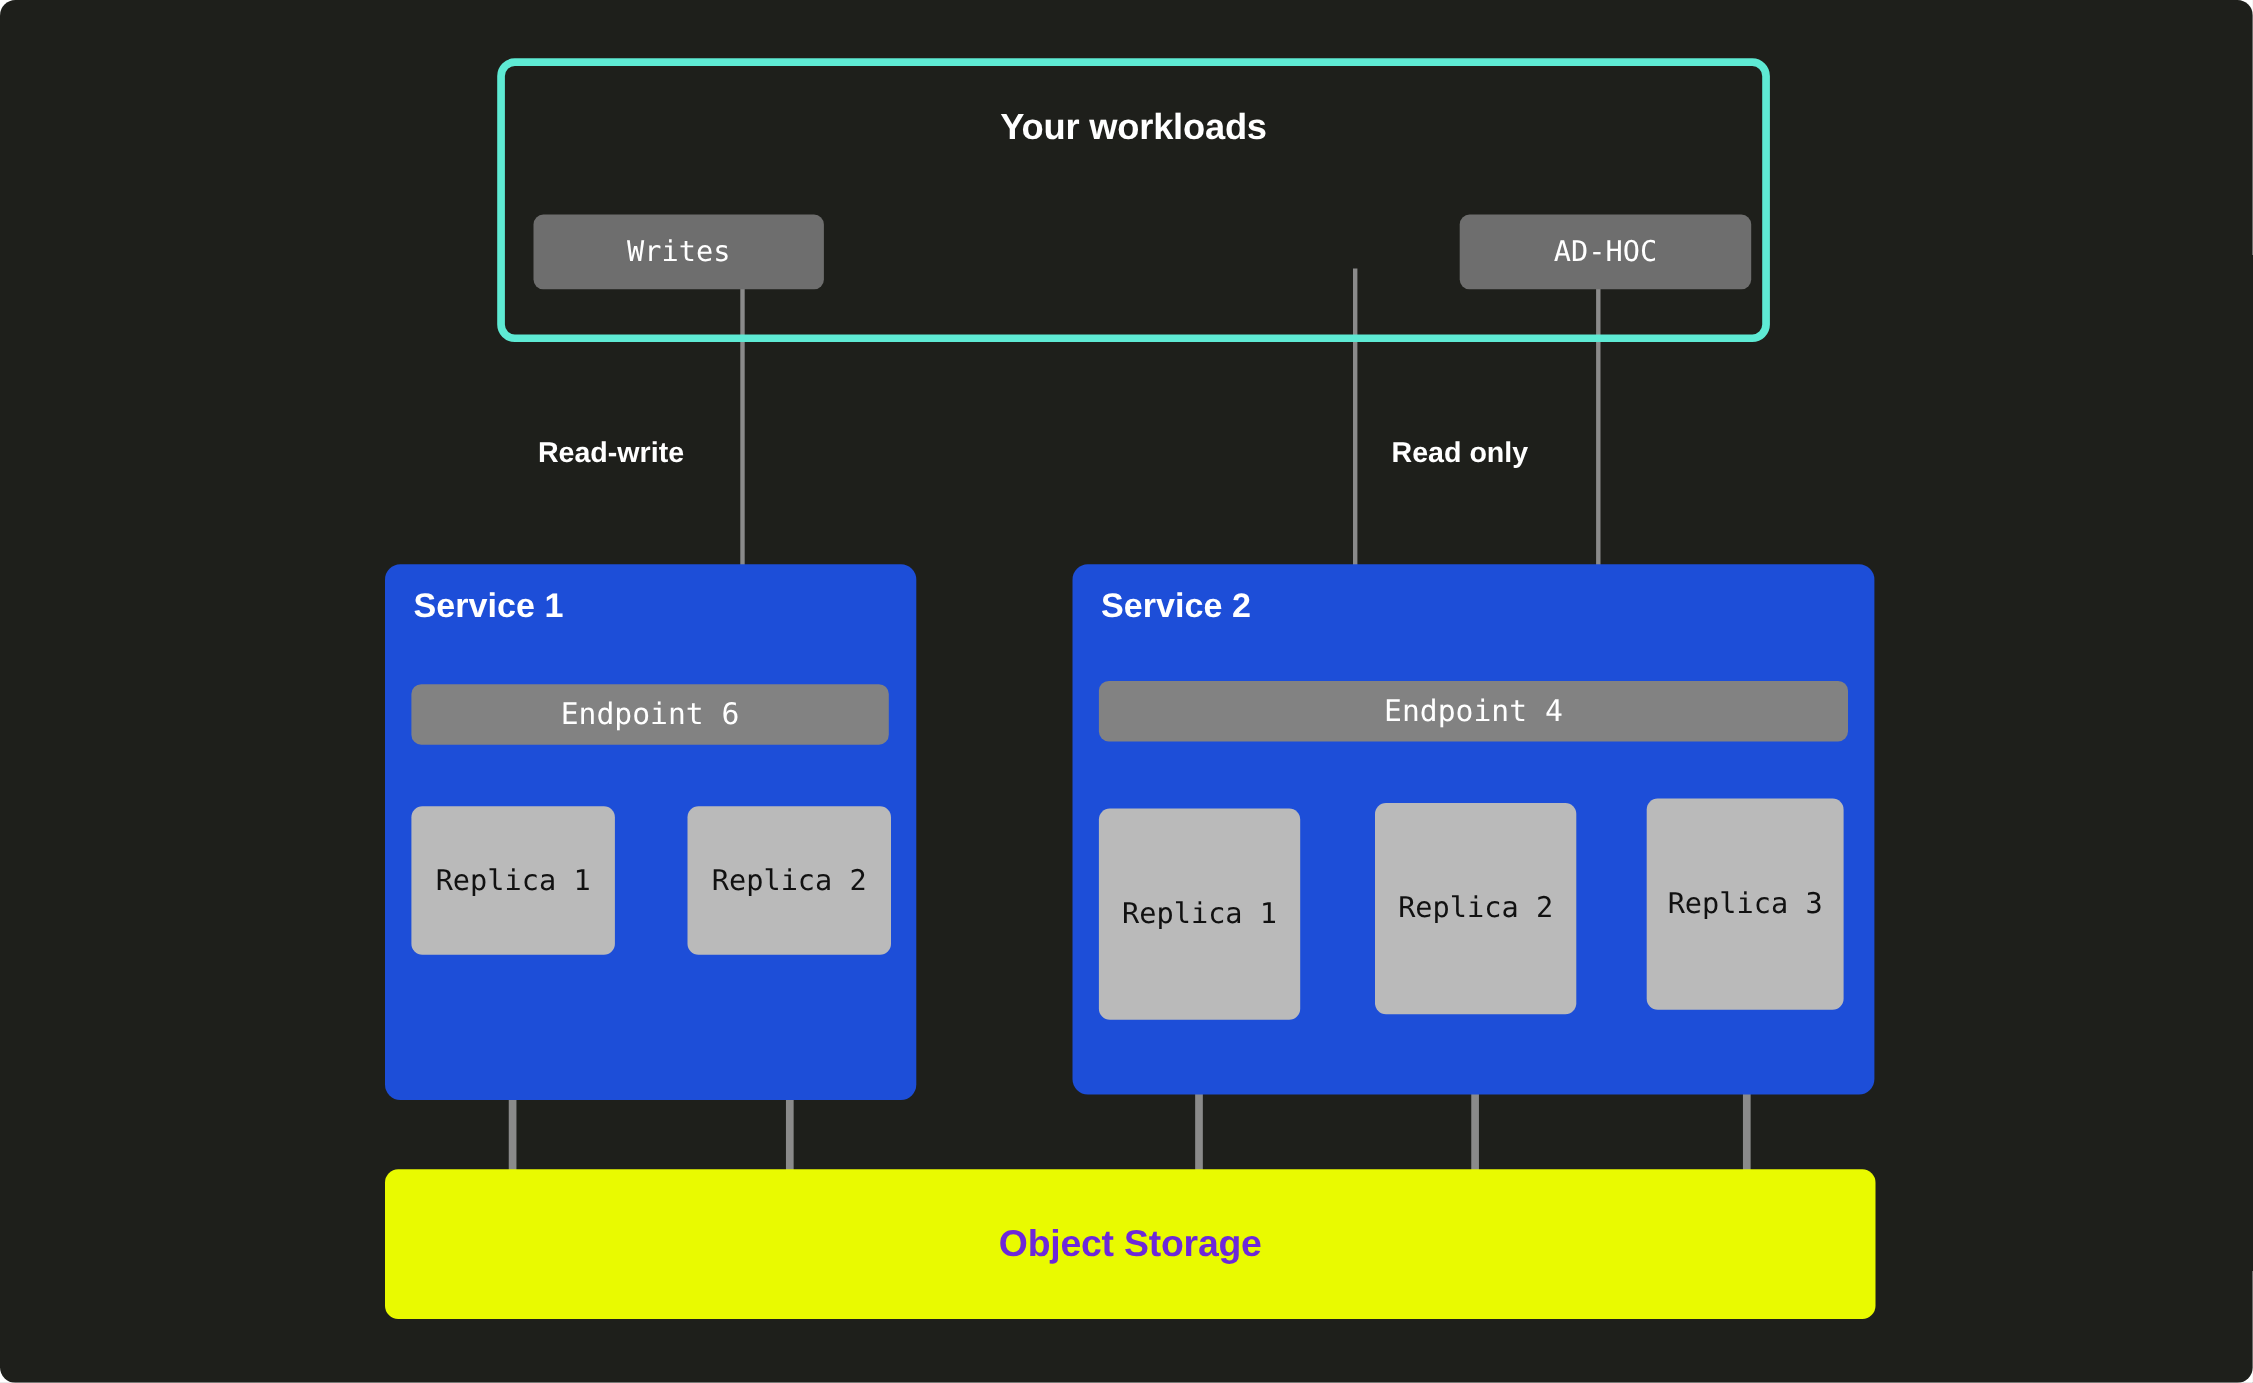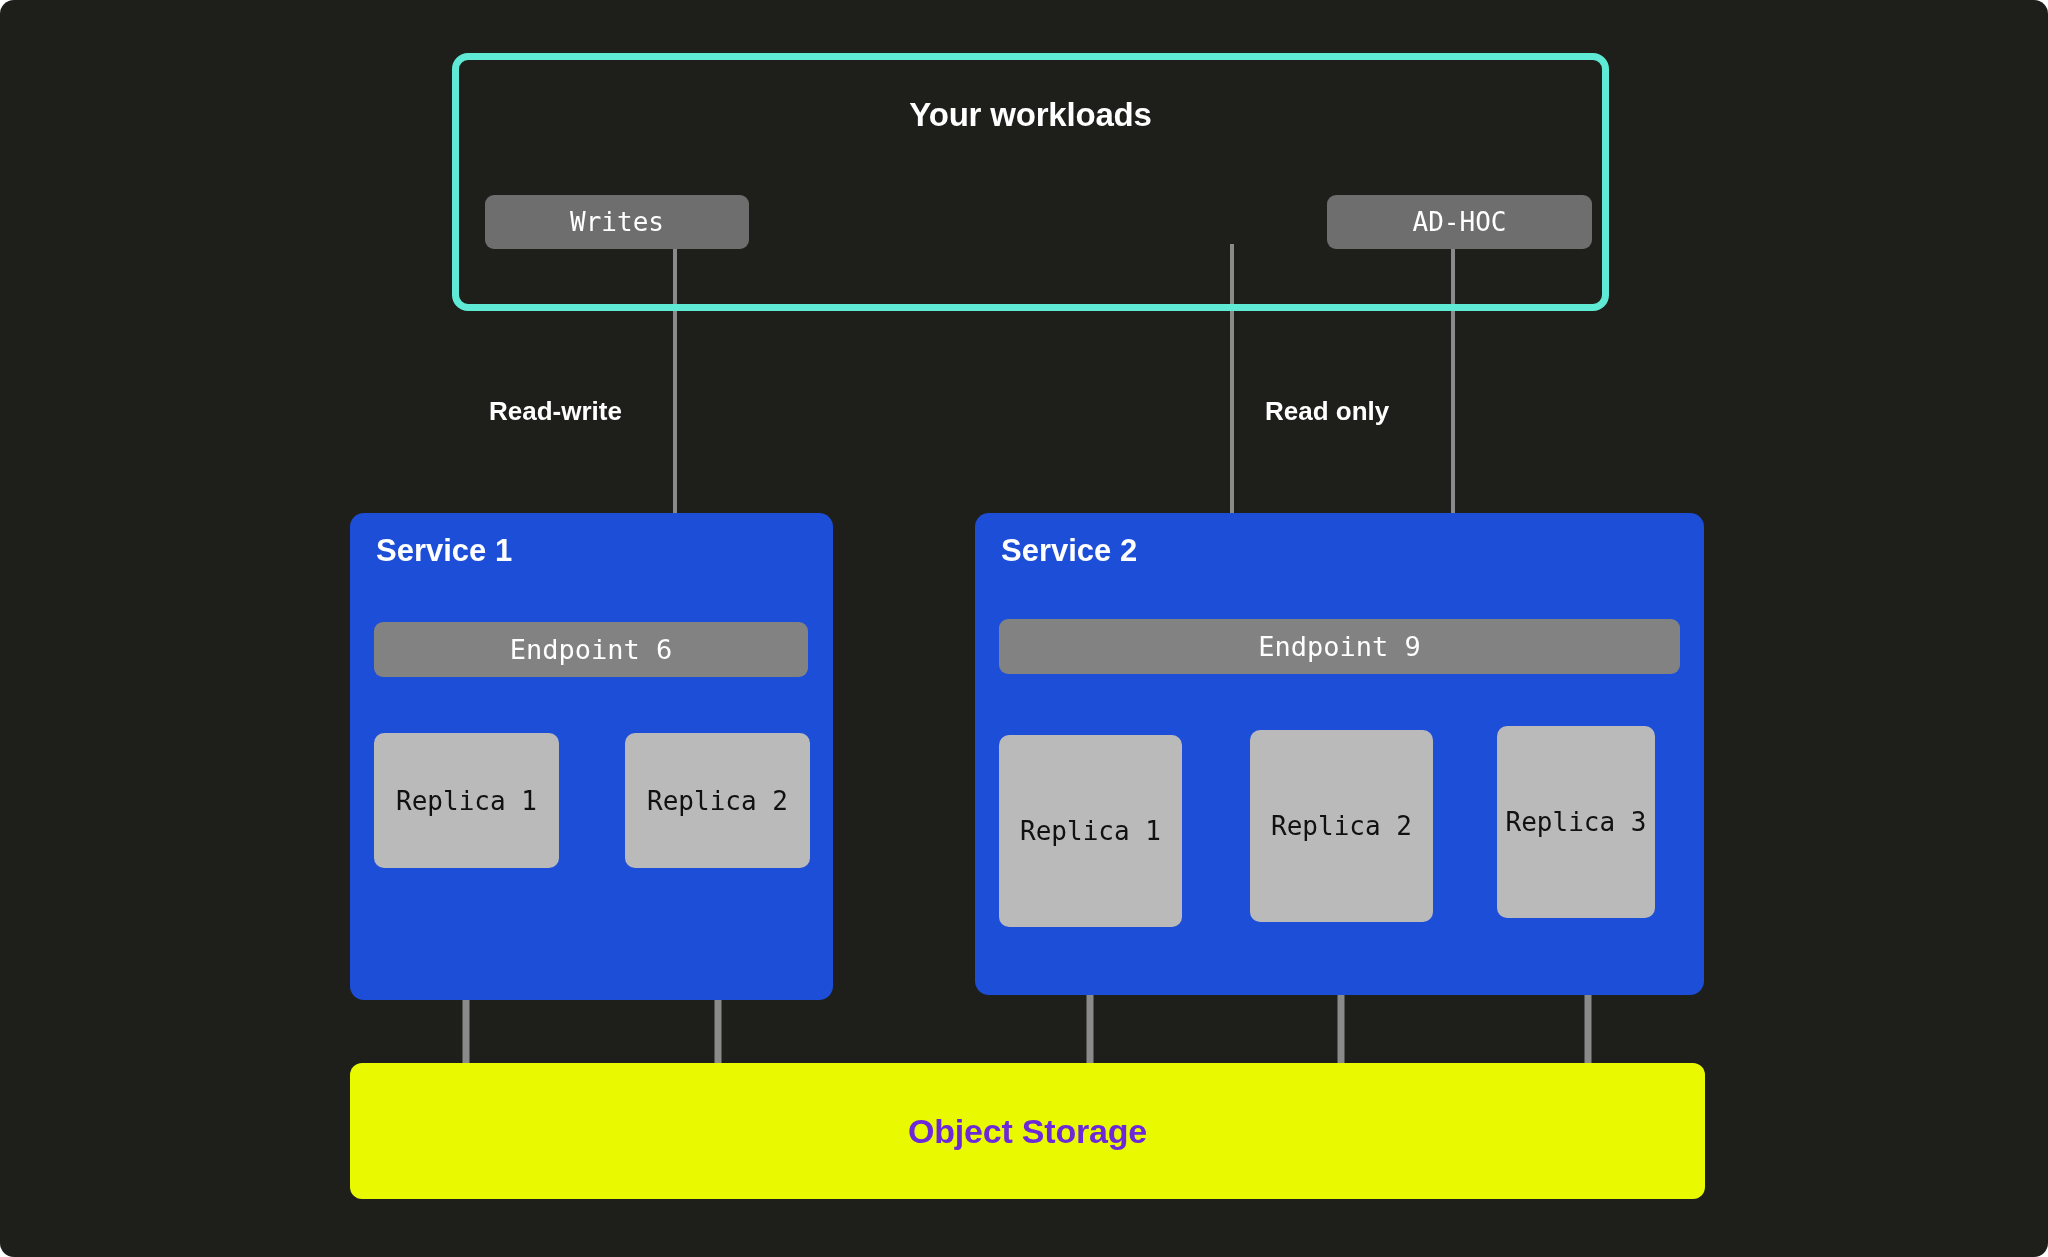--- a/index.html
+++ b/index.html
@@ -50,21 +50,21 @@
   }
   .wl-row {
     position: absolute;
     left: 0; right: 0;
     top: 135px;
     height: 68px;
   }
   .wl-box {
     position: absolute;
     top: 0;
-    height: 54px;
+    height: 68px;
     background: #6e6e6e;
     border-radius: 9px;
     color: #ffffff;
     font-family: "DejaVu Sans Mono", monospace;
     font-size: 26px;
     display: flex;
     align-items: center;
     justify-content: center;
     white-space: nowrap;
   }
@@ -131,21 +131,21 @@
     align-items: center;
     justify-content: center;
     white-space: nowrap;
     z-index: 4;
   }
   #s1-rep1 { left: 24px;  top: 220px; width: 185px; height: 135px; }
   #s1-rep2 { left: 275px; top: 220px; width: 185px; height: 135px; }
 
   #s2-rep1 { left: 24px;  top: 222px; width: 183px; height: 192px; }
   #s2-rep2 { left: 275px; top: 217px; width: 183px; height: 192px; }
-  #s2-rep3 { left: 522px; top: 213px; width: 158px; height: 192px; }
+  #s2-rep3 { left: 522px; top: 213px; width: 179px; height: 192px; }
 
   
   #object-storage {
     position: absolute;
     left: 350px;
     top: 1063px;
     width: 1355px;
     height: 136px;
     background: #e9fa00;
     border-radius: 12px;
@@ -200,21 +200,21 @@
 
   <div class="service" id="service1">
     <div class="service-title">Service 1</div>
     <div class="endpoint" id="endpoint1">Endpoint 6</div>
     <div class="replica" id="s1-rep1">Replica 1</div>
     <div class="replica" id="s1-rep2">Replica 2</div>
   </div>
 
   <div class="service" id="service2">
     <div class="service-title">Service 2</div>
-    <div class="endpoint" id="endpoint2">Endpoint 9</div>
+    <div class="endpoint" id="endpoint2">Endpoint 4</div>
     <div class="replica" id="s2-rep1">Replica 1</div>
     <div class="replica" id="s2-rep2">Replica 2</div>
     <div class="replica" id="s2-rep3">Replica 3</div>
   </div>
 
   <div id="object-storage">
     <span id="object-storage-label">Object Storage</span>
   </div>
 
 </div>

